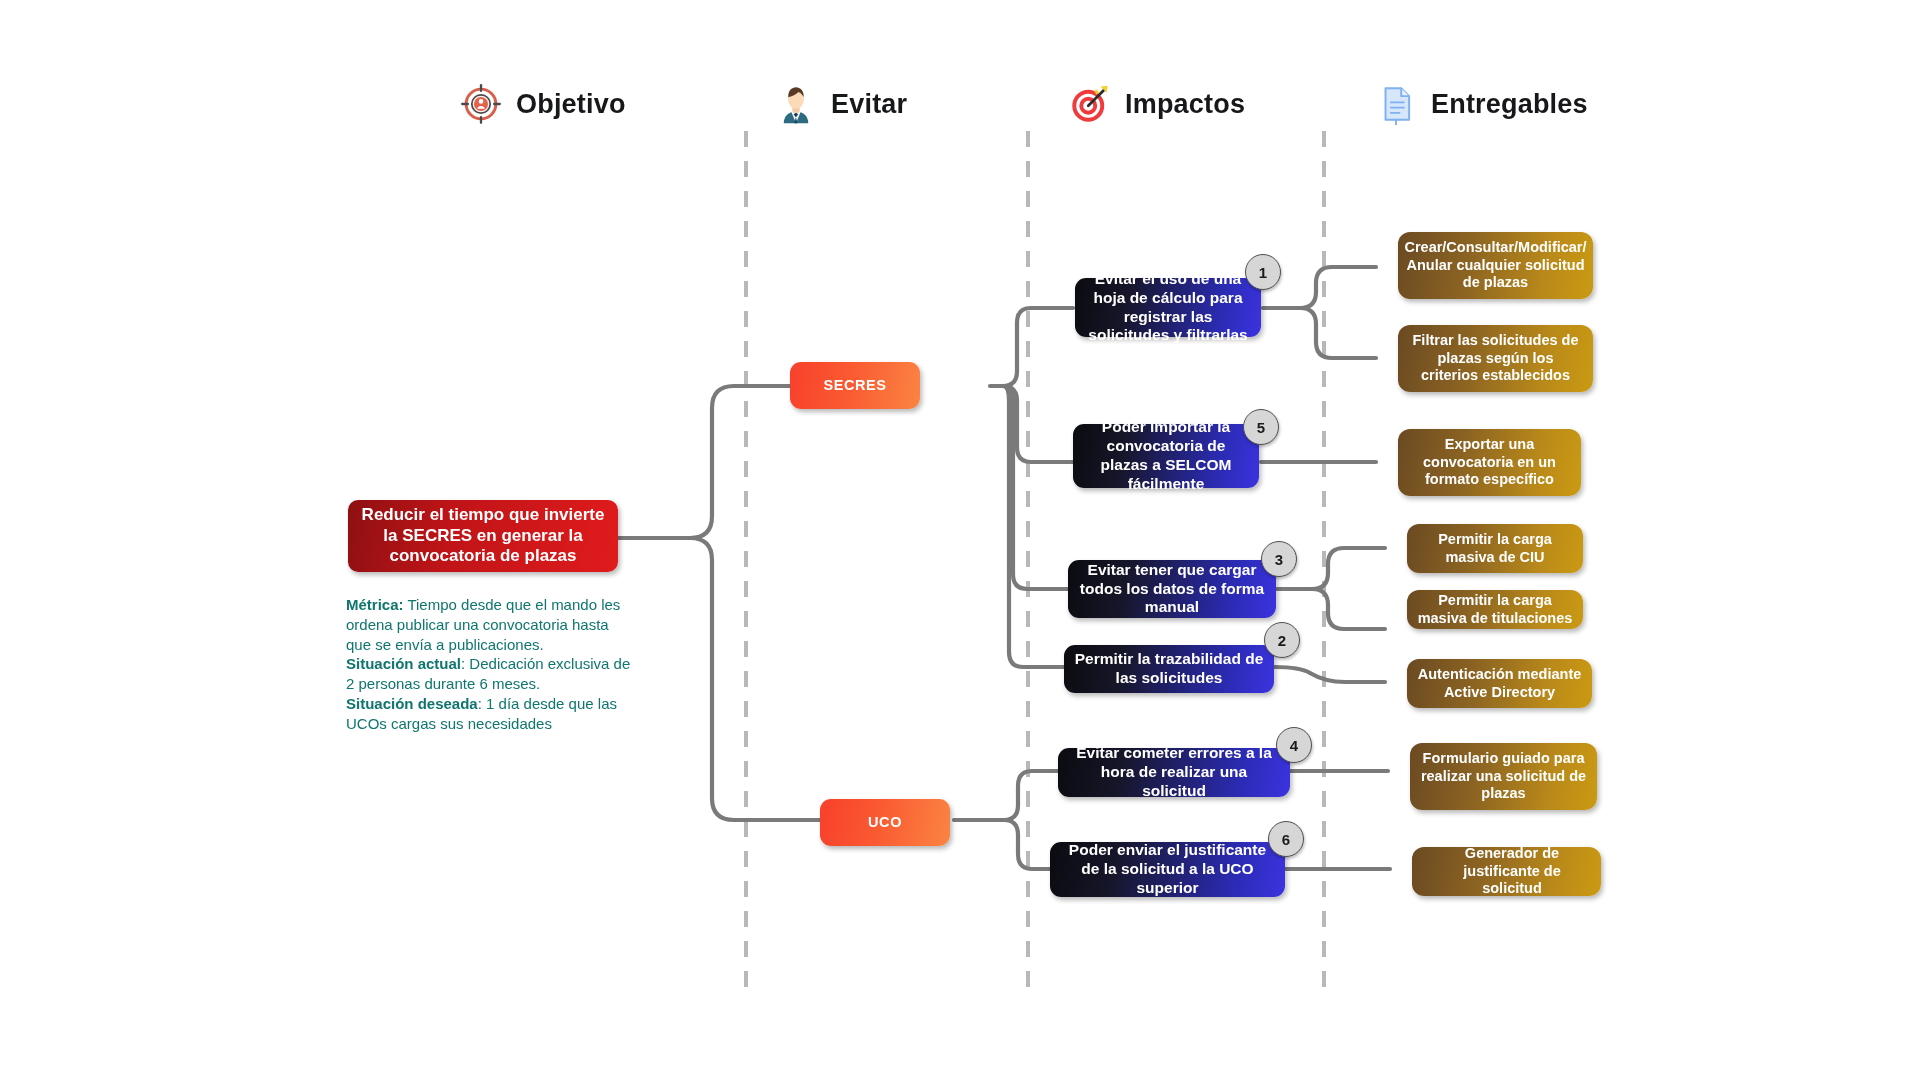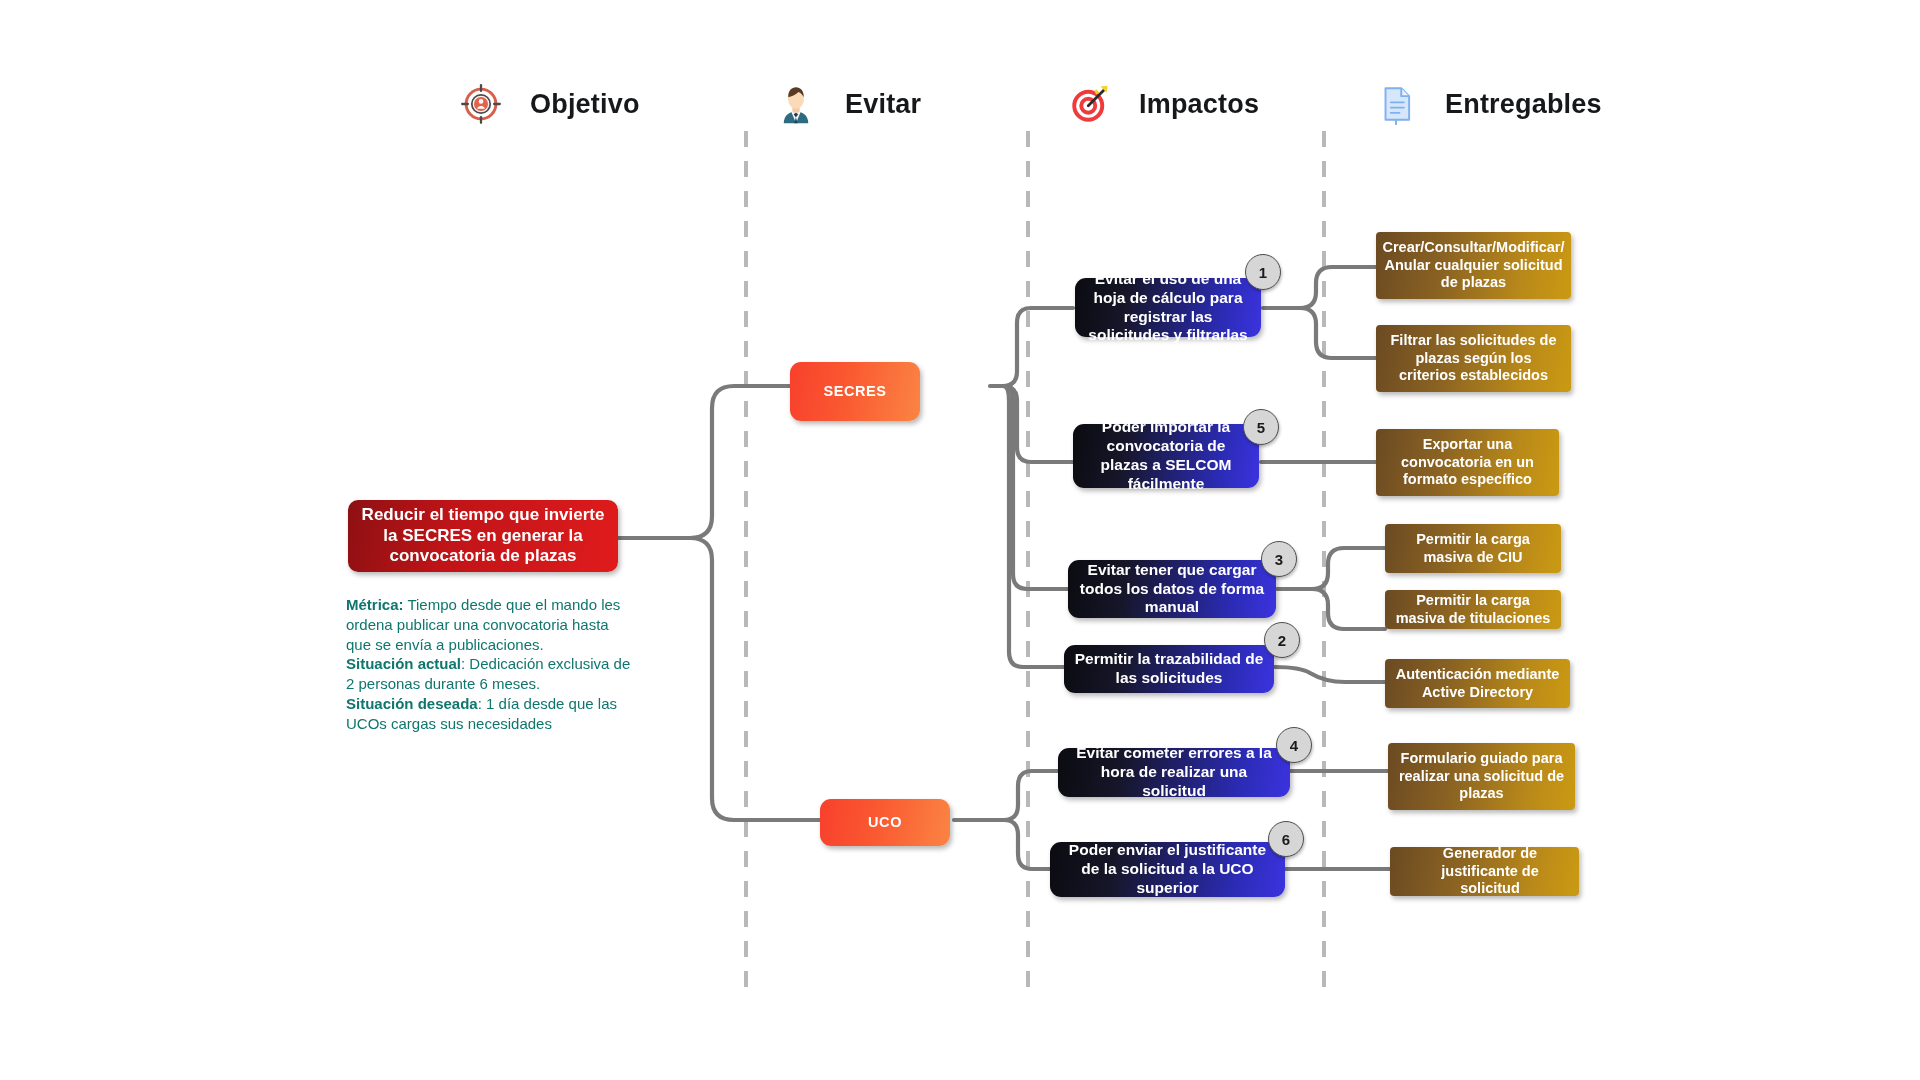--- a/index.html
+++ b/index.html
@@ -13,21 +13,21 @@
     position: relative;
   }
   #stage { position: absolute; inset: 0; }
 
   
   svg.wires { position: absolute; left: 0; top: 0; width: 1920px; height: 1080px; pointer-events: none; }
 
   
   .col-header {
     position: absolute;
-    display: flex; align-items: center; gap: 28px;
+    display: flex; align-items: center; gap: 14px;
     white-space: nowrap;
   }
   .col-header .hdr-label {
     font-size: 27px; font-weight: bold; color: #17181a;
     letter-spacing: .2px;
   }
   .hdr-icon { width: 42px; height: 42px; display:block; }
 
   
   .node {
@@ -59,21 +59,22 @@
   
   .node.impact {
     background: linear-gradient(100deg, #0b0b10 0%, #16162a 28%, #2b2bb4 78%, #3b33e0 100%);
     font-size: 15.5px;
     border-radius: 11px;
   }
   
   .node.deliverable {
     background: linear-gradient(100deg, #6b4a22 0%, #8a6222 35%, #b9891a 75%, #cb9a12 100%);
     font-size: 14.5px;
-    border-radius: 4px;
+    border-radius: 12px;
+    margin-left: 22px;
   }
 
   
   .badge {
     position: absolute;
     width: 34px; height: 34px; border-radius: 50%;
     background: #d6d6d6;
     border: 1.6px solid #4f4f4f;
     color: #1b1b1b;
     font-size: 15px; font-weight: bold;
@@ -198,21 +199,21 @@
   </div>
 
   <div class="node objective" style="left:348px; top:500px; width:270px; height:72px;">Reducir el tiempo que invierte la SECRES en generar la convocatoria de plazas</div>
 
   <div class="metrics" style="left:346px; top:595px;">
     <span class="mline"><b>Métrica:</b><span> Tiempo desde que el mando les ordena publicar una convocatoria hasta que se envía a publicaciones.</span></span>
     <span class="mline"><b>Situación actual</b><span>: Dedicación exclusiva de 2 personas durante 6 meses.</span></span>
     <span class="mline"><b>Situación deseada</b><span>: 1 día desde que las UCOs cargas sus necesidades</span></span>
   </div>
 
-  <div class="node actor" style="left:790px; top:362px; width:130px; height:59px;">SECRES</div>
+  <div class="node actor" style="left:790px; top:362px; width:130px; height:47px;">SECRES</div>
   <div class="node actor" style="left:820px; top:799px; width:130px; height:47px;">UCO</div>
 
   <div class="node impact" style="left:1075px; top:278px; width:186px; height:59px;">Evitar el uso de una hoja de cálculo para registrar las solicitudes y filtrarlas</div>
   <div class="badge" style="left:1245px; top:254px;">1</div>
 
   <div class="node impact" style="left:1073px; top:424px; width:186px; height:64px;">Poder importar la convocatoria de plazas a SELCOM fácilmente</div>
   <div class="badge" style="left:1243px; top:409px;">5</div>
 
   <div class="node impact" style="left:1068px; top:560px; width:208px; height:58px;">Evitar tener que cargar todos los datos de forma manual</div>
   <div class="badge" style="left:1261px; top:541px;">3</div>

